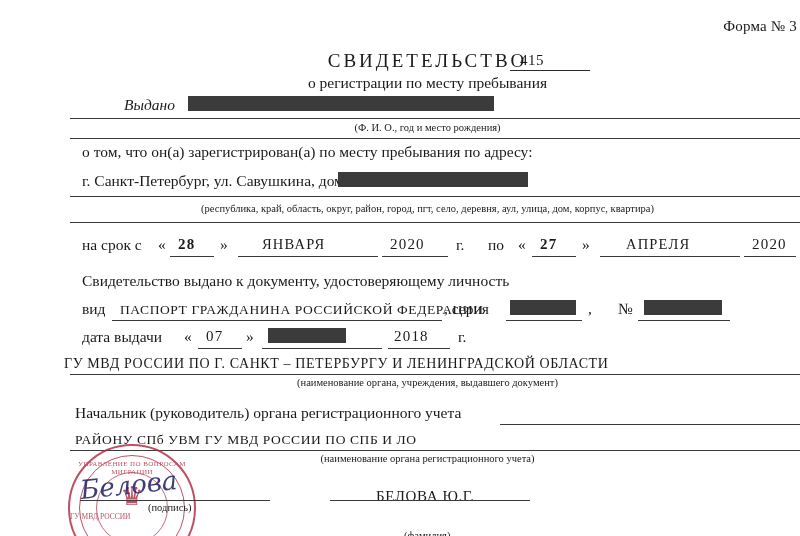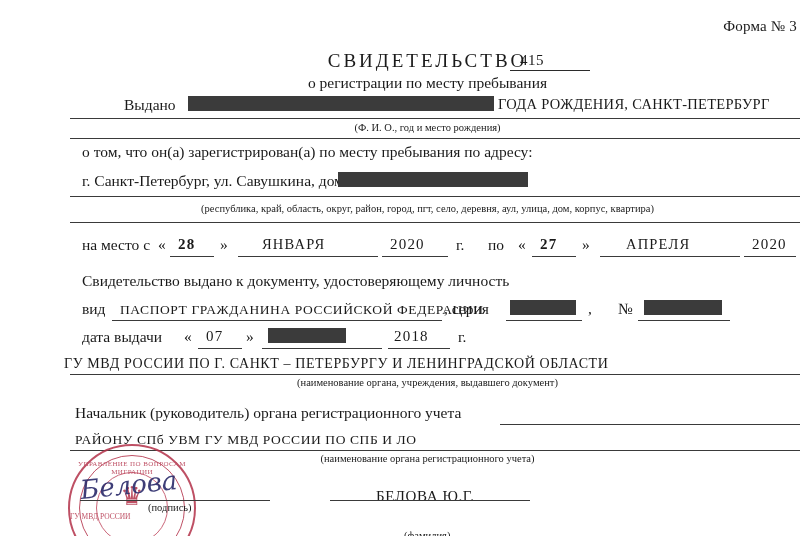--- a/index.html
+++ b/index.html
@@ -160,40 +160,39 @@
 
 <div class="page">
 
   <div class="abs form-no">Форма № 3</div>
 
   <div class="abs title">СВИДЕТЕЛЬСТВО</div>
   <div class="title-num">415</div>
   <div class="title-num-rule"></div>
   <div class="abs subtitle">о регистрации по месту пребывания</div>
 
-  <div class="abs lbl" style="left:84px; top:96px;">Выдано</div>
+  <div class="abs lbl" style="left:84px; top:96px;font-style:italic;">Выдано</div>
   <div class="abs redacted" style="left:148px; top:96px; width:306px;"></div>
-  <div class="abs lbl" style="left:458px; top:96px; font-size:14.5px; letter-spacing:0.3px;">ГОДА РОЖДЕНИЯ, САНКТ-ПЕТЕРБУРГ</div>
   <div class="abs rule" style="left:30px; top:118px; width:740px;"></div>
 
   <div class="abs center-cap" style="top:122px;">(Ф. И. О., год и место рождения)</div>
 
   <div class="abs rule" style="left:30px; top:138px; width:740px;"></div>
 
   <div class="abs lbl" style="left:42px; top:143px;">о том, что он(а) зарегистрирован(а) по месту пребывания по адресу:</div>
 
   <div class="abs lbl" style="left:42px; top:172px;">г. Санкт-Петербург, ул. Савушкина, дом</div>
   <div class="abs redacted" style="left:298px; top:172px; width:190px;"></div>
   <div class="abs rule" style="left:30px; top:196px; width:740px;"></div>
 
   <div class="abs center-cap" style="top:203px;">(республика, край, область, округ, район, город, пгт, село, деревня, аул, улица, дом, корпус, квартира)</div>
 
   <div class="abs rule" style="left:30px; top:222px; width:740px;"></div>
 
-  <div class="abs lbl" style="left:42px; top:236px;">на место с</div>
+  <div class="abs lbl" style="left:42px; top:236px;">на срок с</div>
   <div class="abs lbl" style="left:118px; top:236px;">«</div>
   <div class="abs lbl spaced" style="left:138px; top:236px; font-weight:bold; font-size:15px;">28</div>
   <div class="abs rule" style="left:130px; top:256px; width:44px;"></div>
   <div class="abs lbl" style="left:180px; top:236px;">»</div>
   <div class="abs lbl spaced" style="left:222px; top:236px; font-size:14.5px;">ЯНВАРЯ</div>
   <div class="abs rule" style="left:198px; top:256px; width:140px;"></div>
   <div class="abs lbl spaced" style="left:350px; top:236px; font-size:15px;">2020</div>
   <div class="abs rule" style="left:342px; top:256px; width:66px;"></div>
   <div class="abs lbl" style="left:416px; top:236px;">г.</div>
   <div class="abs lbl" style="left:448px; top:236px;">по</div>

